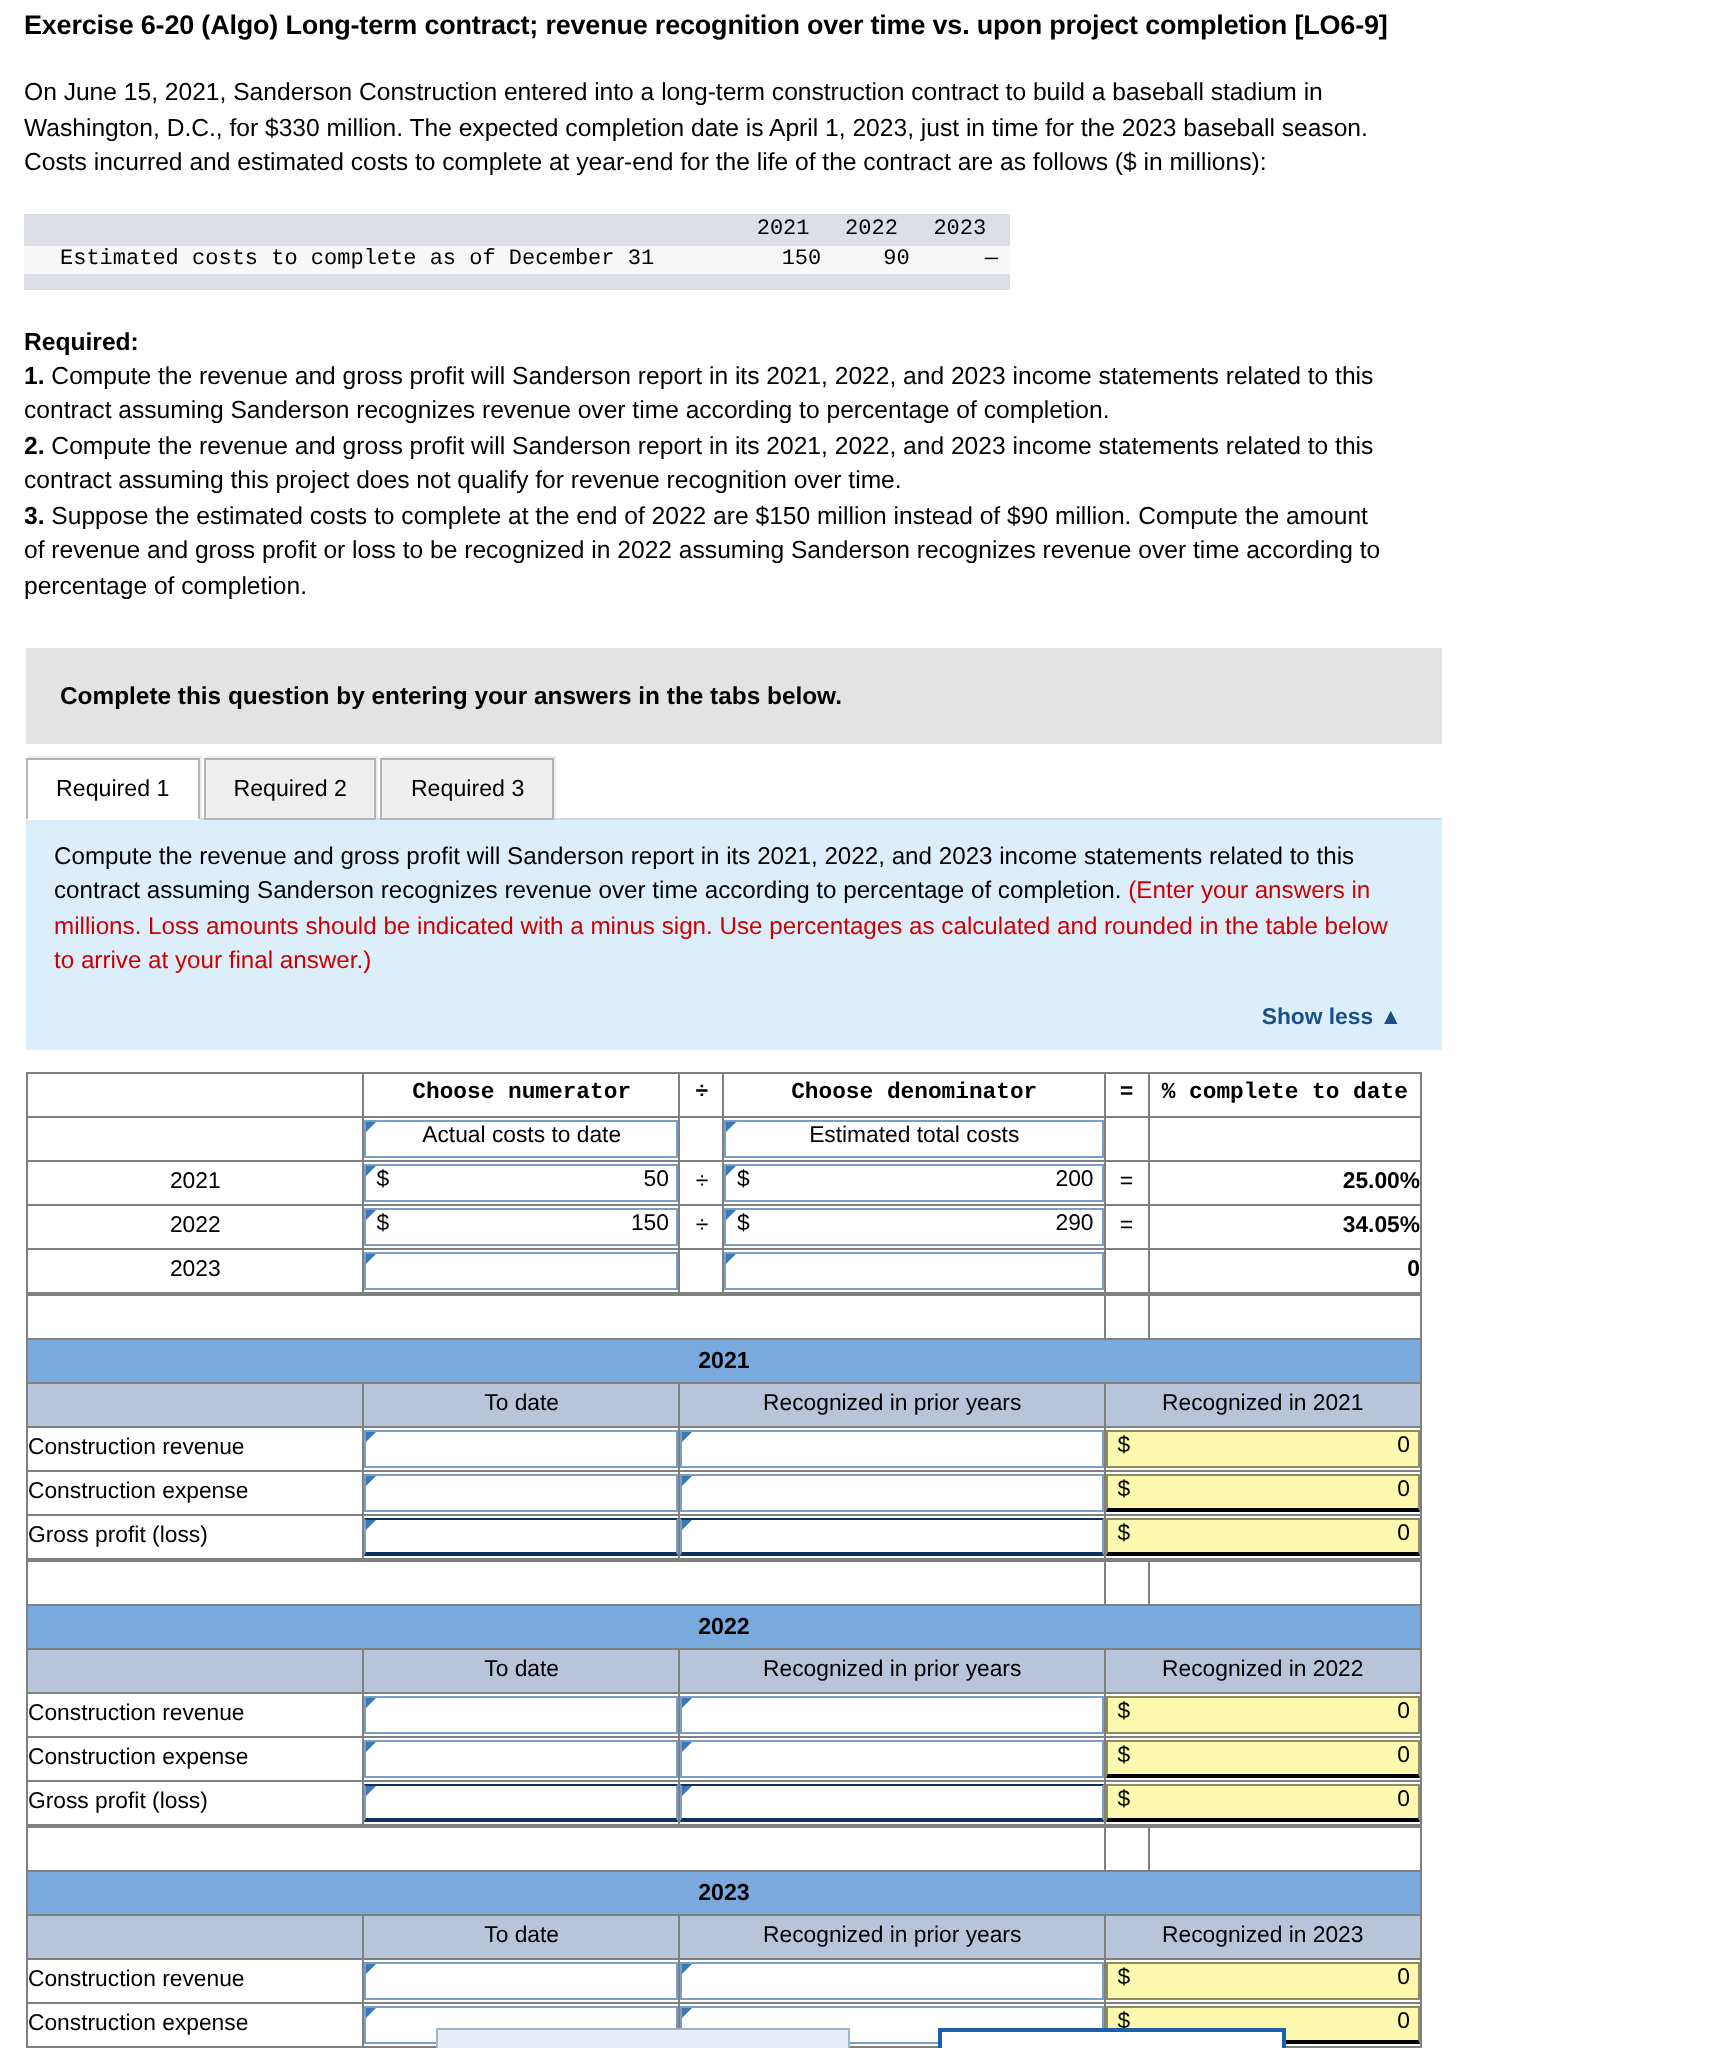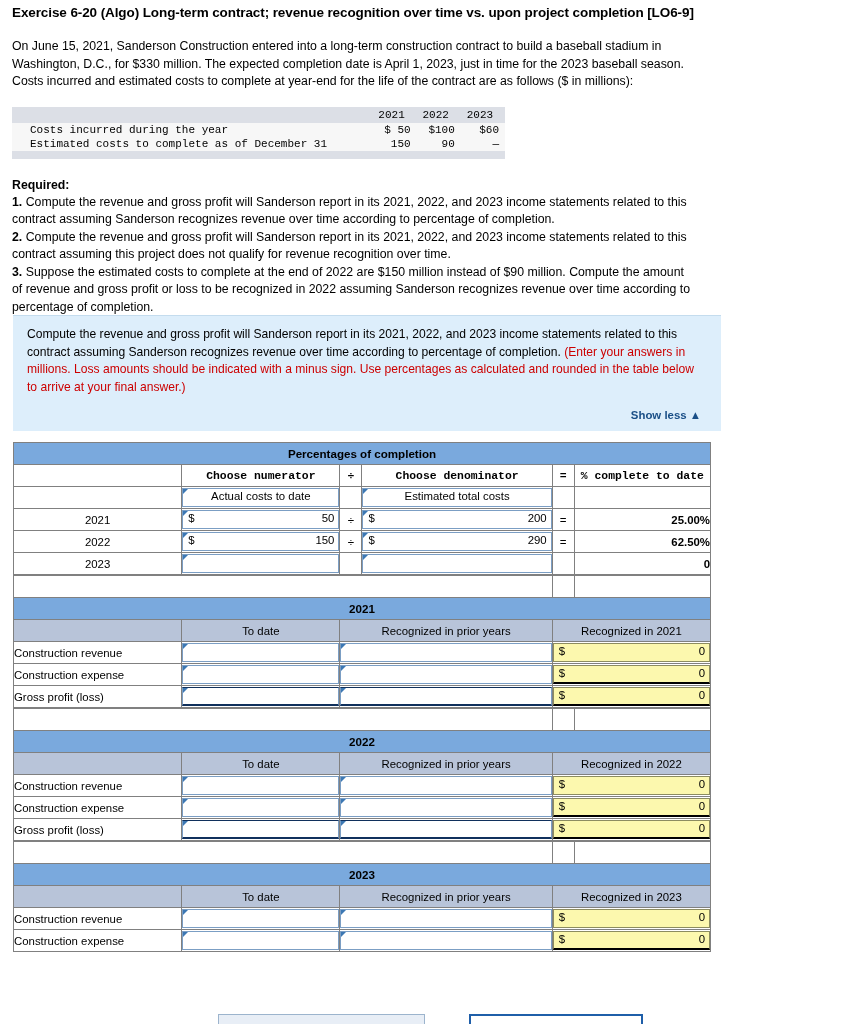--- a/index.html
+++ b/index.html
@@ -281,46 +281,46 @@
   <div class="costs-wrap">
     <table class="costs">
       <tbody>
           <tr class="hdr">
         <td class="lbl"></td>
         <td class="num">2021</td>
         <td class="num">2022</td>
         <td class="num">2023</td>
       </tr>
       <tr>
-        <td class="lbl">Costs incurred during the year</td>
-        <td class="num">$ 50</td>
-        <td class="num">$100</td>
-        <td class="num">$60</td>
-      </tr>
-      <tr>
         <td class="lbl">Estimated costs to complete as of December 31</td>
         <td class="num">150</td>
         <td class="num">90</td>
         <td class="num">—</td>
       </tr>
       <tr class="foot">
         <td colspan="4"></td>
       </tr>
     </tbody>
       </table>
   </div>
 
   <div class="required-block">
     <div class="req-head">Required:</div>
     <div><span class="num">1.</span><span> Compute the revenue and gross profit will Sanderson report in its 2021, 2022, and 2023 income statements related to this contract assuming Sanderson recognizes revenue over time according to percentage of completion.</span></div>
     <div><span class="num">2.</span><span> Compute the revenue and gross profit will Sanderson report in its 2021, 2022, and 2023 income statements related to this contract assuming this project does not qualify for revenue recognition over time.</span></div>
     <div><span class="num">3.</span><span> Suppose the estimated costs to complete at the end of 2022 are $150 million instead of $90 million. Compute the amount of revenue and gross profit or loss to be recognized in 2022 assuming Sanderson recognizes revenue over time according to percentage of completion.</span></div>
   </div>
 
-
+  <div class="complete-banner">Complete this question by entering your answers in the tabs below.</div>
+
+  <div class="tabs-row">
+    <div class="tab active">Required 1</div>
+    <div class="tab">Required 2</div>
+    <div class="tab">Required 3</div>
+  </div>
 
   <div class="instruction-panel">
     <div class="itext">
       <span>Compute the revenue and gross profit will Sanderson report in its 2021, 2022, and 2023 income statements related to this contract assuming Sanderson recognizes revenue over time according to percentage of completion.</span>
       <span class="red">(Enter your answers in millions. Loss amounts should be indicated with a minus sign. Use percentages as calculated and rounded in the table below to arrive at your final answer.)</span>
     </div>
     <div class="show-less">
       <a href="#">Show less ▲</a>
     </div>
   </div>
@@ -330,23 +330,20 @@
     <table class="answers">
       <colgroup>
         <col class="c-label">
           <col class="c-num">
           <col class="c-op">
           <col class="c-den">
           <col class="c-eq">
           <col class="c-pct">
       </colgroup>
       <tbody>
-          <tr>
-        <td class="sec-title" colspan="6">Percentages of completion</td>
-      </tr>
       <tr>
         <td></td>
         <td class="col-head">Choose numerator</td>
         <td class="col-head">÷</td>
         <td class="col-head">Choose denominator</td>
         <td class="col-head">=</td>
         <td class="col-head">% complete to date</td>
       </tr>
       <tr>
         <td></td>
@@ -399,21 +396,21 @@
         </td>
         <td class="op-cell">÷</td>
         <td class="padcell">
           <span class="cellinput">
             <span class="marker"></span>
             <span class="txtL">$</span>
             <span class="txtR">290</span>
           </span>
         </td>
         <td class="op-cell">=</td>
-        <td class="right">62.50%</td>
+        <td class="right">34.05%</td>
       </tr>
 
       <tr>
         <td class="year-label">2023</td>
         <td class="padcell">
           <span class="cellinput">
             <span class="marker"></span>
             <span class="txtR"></span>
           </span>
         </td>

